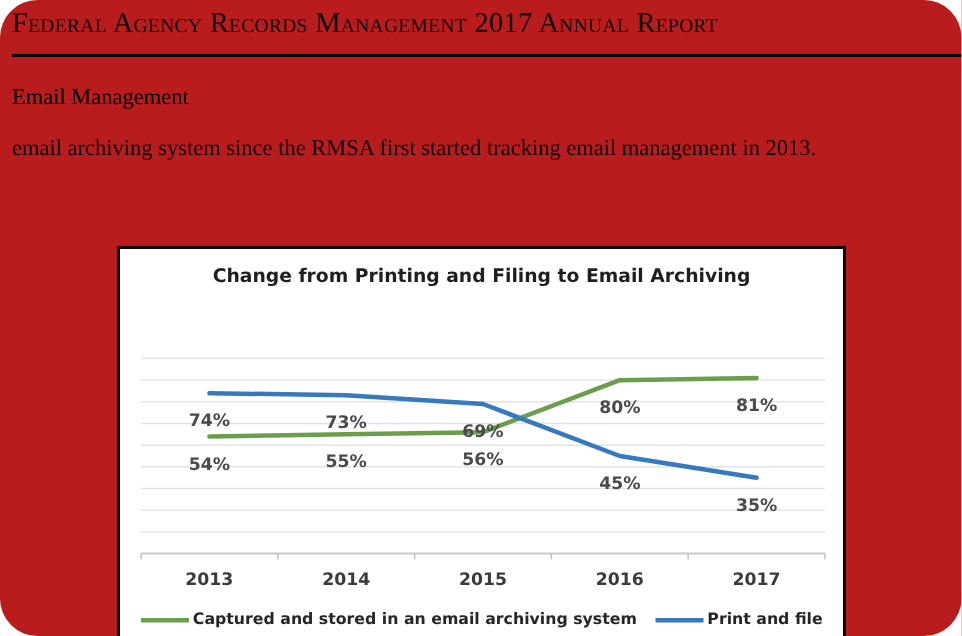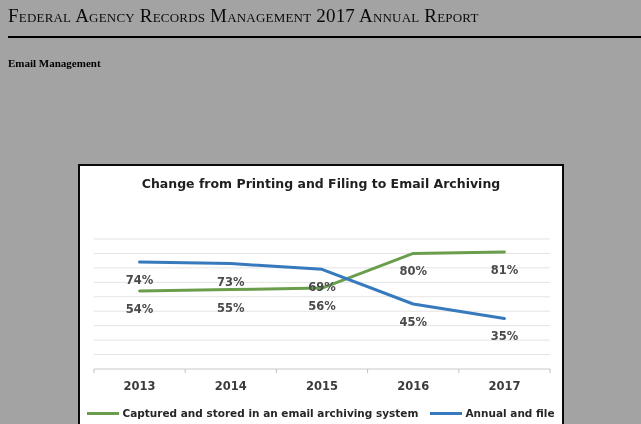--- a/index.html
+++ b/index.html
@@ -1,22 +1,22 @@
 <!DOCTYPE html>
 <html><head>
 <meta charset="utf-8">
 <style>
   html,body{margin:0;padding:0;background:#ffffff;}
-  .page{position:relative;width:641px;height:424px;background:#a3a3a3;overflow:hidden;
-        font-family:"Liberation Serif",serif;color:#000;}
+  .page{position:relative;width:641px;height:424px;background:#b91c1c;overflow:hidden;
+        font-family:"Liberation Serif",serif;color:#000;border-radius:25px;}
 
   .report-title{position:absolute;left:8px;top:5px;font-size:19px;
         font-variant:small-caps;letter-spacing:.2px;white-space:nowrap;color:#0a0a0a;}
   .rule{position:absolute;left:8px;right:0;top:36px;height:2px;background:#000;}
-  .section-heading{position:absolute;left:8px;top:57px;font-size:11px;font-weight:bold;}
+  .section-heading{position:absolute;left:8px;top:57px;font-size:15px;font-weight:normal;}
   .paragraph{position:absolute;left:8px;top:88px;font-size:15px;line-height:22px;
         white-space:nowrap;color:#0a0a0a;}
 
   .chart-frame{position:absolute;left:78px;top:164px;width:482px;height:262px;
         border:2px solid #0a0a0a;background:#fff;}
   .chart-title{position:absolute;top:8px;left:0;right:0;text-align:center;
         font-family:"DejaVu Sans",sans-serif;font-size:12.5px;font-weight:bold;
         line-height:19px;color:#1f1f1f;}
   .chart-frame svg{position:absolute;left:0;top:0;}
   .legend{position:absolute;left:0;right:0;top:241px;display:flex;justify-content:center;
@@ -30,20 +30,21 @@
 
 <div class="page">
 
   <div class="report-title">Federal Agency Records Management 2017 Annual Report</div>
 
   <div class="rule"></div>
 
   <div class="section-heading">Email Management</div>
 
   <div class="paragraph">
+    <div>email archiving system since the RMSA first started tracking email management in 2013.</div>
   </div>
 
   <div class="chart-frame">
     <div class="chart-title">
       <div>Change from Printing and Filing to Email Archiving</div>
     </div>
     <svg id="chart-svg" width="482" height="262" viewBox="0 0 482 262">
         <line x1="14" x2="470" y1="188.55555555555554" y2="188.55555555555554" stroke="#E3E3E3" stroke-width="1"></line>
         <line x1="14" x2="470" y1="174.11111111111111" y2="174.11111111111111" stroke="#E3E3E3" stroke-width="1"></line>
         <line x1="14" x2="470" y1="159.66666666666666" y2="159.66666666666666" stroke="#E3E3E3" stroke-width="1"></line>
@@ -78,18 +79,18 @@
         <text x="333.2" y="224" text-anchor="middle" font-family="DejaVu Sans, sans-serif" font-size="11.5" font-weight="600" fill="#3b3b3b">2016</text>
         <text x="424.40000000000003" y="224" text-anchor="middle" font-family="DejaVu Sans, sans-serif" font-size="11.5" font-weight="600" fill="#3b3b3b">2017</text>
       </svg>
     <div id="legend" class="legend">
         <span class="legend-item">
           <span class="legend-swatch" style="background: rgb(106, 158, 77);"></span>
           <span>Captured and stored in an email archiving system</span>
         </span>
         <span class="legend-item">
           <span class="legend-swatch" style="background: rgb(54, 121, 189);"></span>
-          <span>Annual and file</span>
+          <span>Print and file</span>
         </span>
       </div>
   </div>
 
 </div>
 
 </body></html>

